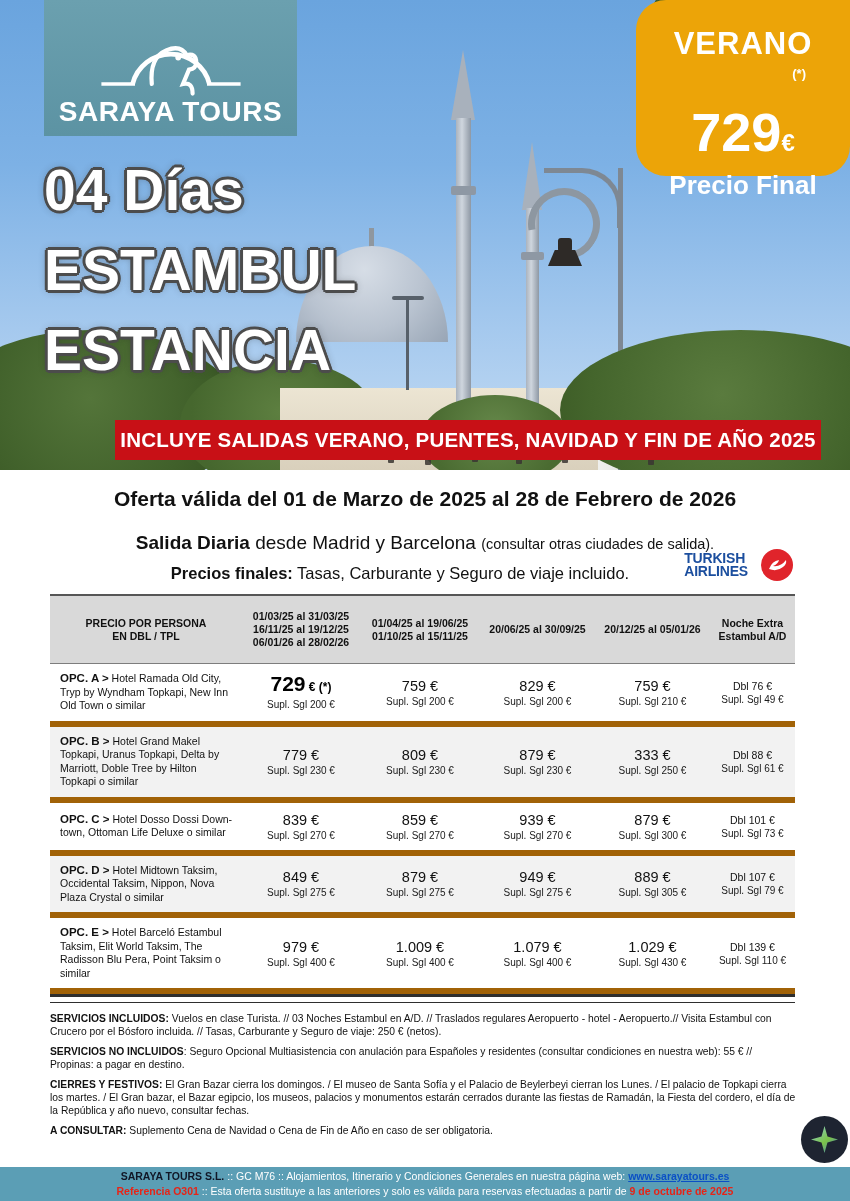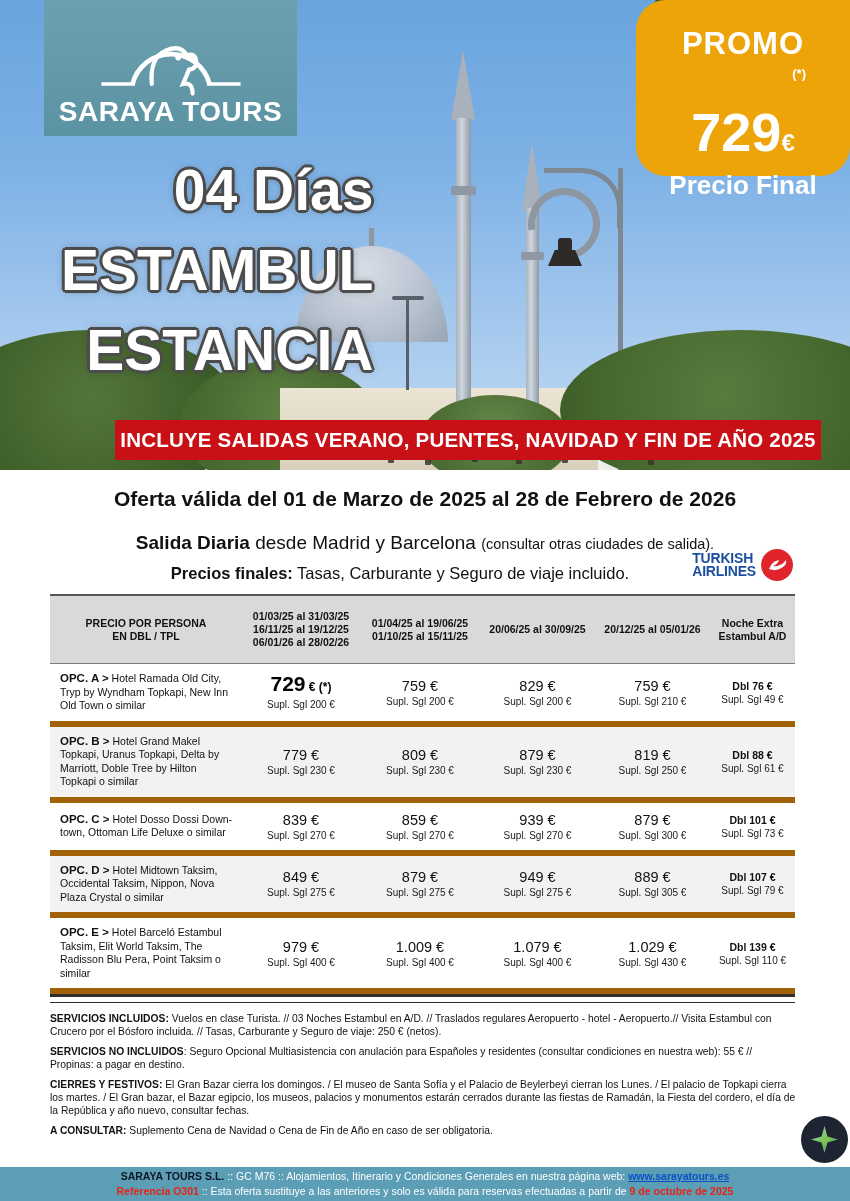--- a/index.html
+++ b/index.html
@@ -49,54 +49,54 @@
   .promo { position:absolute; right:0; top:0; width:214px; height:176px; background:#eca408;
            border-radius:30px 0 0 30px; border-bottom-right-radius:30px;
            display:flex; flex-direction:column; align-items:center; color:#fff; z-index:5; }
   .promo-label { font-size:31px; font-weight:bold; margin-top:26px; letter-spacing:1px; }
   .promo-ast { font-size:13px; font-weight:bold; align-self:flex-end; margin:4px 44px -10px 0; }
   .promo-price { font-size:54px; font-weight:bold; line-height:50px;margin-top:36px; }
   .promo-eur { font-size:24px; font-weight:bold; }
   .promo-final { font-size:26px; font-weight:bold; margin-top:2px; }
 
   
-  .hero-title { position:absolute; left:61px; top:150px; color:#fff; font-weight:bold; font-size:57px; line-height:80px; z-index:3;
-    text-shadow:-2px -2px 0 #4c4c4c,2px -2px 0 #4c4c4c,-2px 2px 0 #4c4c4c,2px 2px 0 #4c4c4c,0 -3px 0 #4c4c4c,0 3px 0 #4c4c4c,-3px 0 0 #4c4c4c,3px 0 0 #4c4c4c,0 0 8px rgba(40,40,40,.45);text-align:right; }
+  .hero-title { position:absolute; left:44px; top:150px; color:#fff; font-weight:bold; font-size:57px; line-height:80px; z-index:3;
+    text-shadow:-2px -2px 0 #4c4c4c,2px -2px 0 #4c4c4c,-2px 2px 0 #4c4c4c,2px 2px 0 #4c4c4c,0 -3px 0 #4c4c4c,0 3px 0 #4c4c4c,-3px 0 0 #4c4c4c,3px 0 0 #4c4c4c,0 0 8px rgba(40,40,40,.45); }
 
   .red-banner { position:absolute; left:115px; top:420px; width:706px; height:40px; background:#c81016; z-index:4;
                 color:#fff; font-weight:bold; font-size:20.5px; text-align:center; line-height:40px; letter-spacing:.2px; }
 
   
   .gold-banner { width:850px; height:96px; background:#e9a30f; color:#fff; text-align:center;
                  font-weight:bold; font-size:30px; line-height:45px; padding-top:4px; }
 
   
   .intro { position:relative; width:850px; padding-top:17px; }
   .validity { text-align:center; font-weight:bold; font-size:21px; color:#111; }
   .salida { text-align:center; font-size:19px; color:#111; margin-top:21px; }
   .salida .small { font-size:14.5px; }
   .precios { text-align:center; font-size:16.5px; color:#111; margin-top:10px; padding-right:90px;padding-left:40px; }
-  .tk { position:absolute; right:56px; top:78px; display:flex; align-items:center; gap:4px;margin-left:32px; }
+  .tk { position:absolute; right:56px; top:78px; display:flex; align-items:center; gap:12px;margin-left:32px; }
   .tk-text { color:#1b4e9e; font-weight:bold; font-size:14px; line-height:13px; letter-spacing:-.2px; }
 
   
   .price-table { width:745px; margin:11px 0 0 50px; border-collapse:collapse; border-top:2px solid #565656; }
   .price-table thead tr { background:#d9d9d9; }
   .price-table th { font-size:10.5px; font-weight:bold; color:#111; line-height:13px; padding:14px 4px; text-align:center; border-bottom:1.5px solid #7d7d7d; }
   .price-table tbody tr { border-bottom:6px solid #a16207; }
   .price-table tbody tr:nth-child(even) { background:#f2f2f2; }
   .price-table td { vertical-align:middle; padding:8px 4px; }
   td.hotel { font-size:10.5px; line-height:13.5px; color:#111; padding-left:10px; padding-right:8px; width:192px; }
   .opc { font-weight:bold; font-size:11.5px; }
   td.pcell { text-align:center; }
   .val { font-size:14.5px; color:#111; line-height:18px; }
   .val-big { font-size:21px; font-weight:bold; color:#000; line-height:22px; }
   .val-big .suffix { font-size:12px; }
   .supl { font-size:10px; color:#1a1a1a; line-height:13px; }
-  .xtra { font-size:10.5px; color:#111; line-height:14px;font-weight:bold; }
+  .xtra { font-size:10.5px; color:#111; line-height:14px; }
   .double-rule { width:745px; margin-left:50px; height:9px; border-top:3px solid #2e2e2e; border-bottom:1.5px solid #2e2e2e; }
 
   
   .notes { width:748px; margin:9px 0 0 50px; }
   .notes p { font-size:10.3px; line-height:13px; color:#111; margin-bottom:7px; }
   .notes b { font-weight:bold; }
 
   
   .footer { position:absolute; left:0; bottom:0; width:850px; height:34px; background:#5b9eb5;
             text-align:center; font-size:10.5px; line-height:15px; color:#fff; padding-top:2px; }
@@ -150,21 +150,21 @@
         <path d="M2 50 H30" stroke="#fff" stroke-width="3" fill="none"></path>
         <path d="M90 50 H118" stroke="#fff" stroke-width="3" fill="none"></path>
         <path d="M28 50 A33 33 0 0 1 92 50" stroke="#fff" stroke-width="4" fill="none"></path>
         <path d="M44 50 q-2 -22 12 -28 q12 -5 17 4 q8 -2 8 6 q0 5 -6 6 l-5 12 q8 -2 8 8" stroke="#fff" stroke-width="3.5" fill="none" stroke-linecap="round"></path>
         <circle cx="66" cy="28" r="2.4" fill="#fff"></circle>
       </svg>
       <div class="logo-title">SARAYA TOURS</div>
     </div>
 
     <div class="promo">
-      <div class="promo-label">PROMO</div>
+      <div class="promo-label">VERANO</div>
       <div class="promo-ast">(*)</div>
       <div class="promo-price"><span>729</span><span class="promo-eur">€</span></div>
       <div class="promo-final">Precio Final</div>
     </div>
 
     <div class="hero-title">
       <div>04 Días</div>
       <div>ESTAMBUL</div>
       <div>ESTANCIA</div>
     </div>
@@ -261,21 +261,21 @@
           </td>
         <td class="pcell">
             <div class="val">809 €</div>
             <div class="supl">Supl. Sgl 230 €</div>
           </td>
         <td class="pcell">
             <div class="val">879 €</div>
             <div class="supl">Supl. Sgl 230 €</div>
           </td>
         <td class="pcell">
-            <div class="val">819 €</div>
+            <div class="val">333 €</div>
             <div class="supl">Supl. Sgl 250 €</div>
           </td>
         <td class="pcell">
             <div class="xtra">Dbl 88 €</div>
             <div class="supl">Supl. Sgl 61 €</div>
           </td>
       </tr>
       <tr>
         <td class="hotel"><span class="opc">OPC. C &gt;</span> <span>Hotel Dosso Dossi Down-town, Ottoman Life Deluxe o similar</span></td>
         <td class="pcell">

